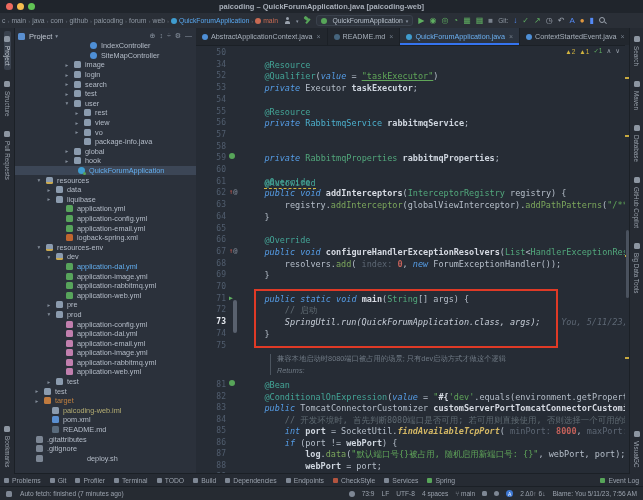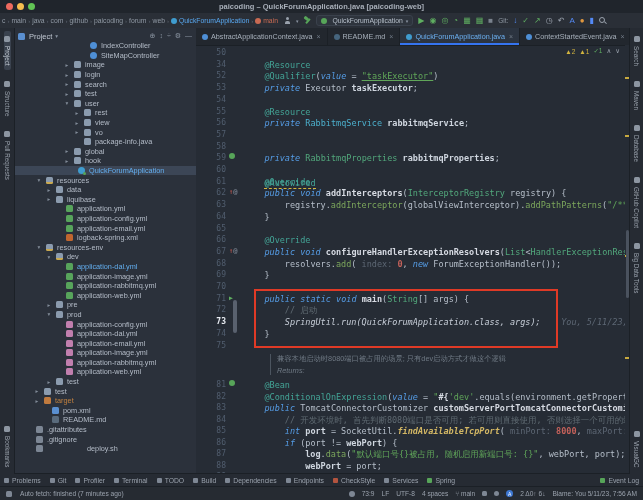--- a/index.html
+++ b/index.html
@@ -408,20 +408,24 @@
           <span class="chev" style="left: 19px;">▸</span>
           <span class="ic ic-folder" style="left: 30px;"></span>
           <span class="lbl " style="left: 41px;">test</span>
         </div>
         <div class="trow">
           <span class="chev" style="left: 19px;">▸</span>
           <span class="ic ic-folder-ex" style="left: 30px;"></span>
           <span class="lbl excl" style="left: 41px;">target</span>
         </div>
         <div class="trow">
+          <span class="ic ic-iml" style="left: 38px;"></span>
+          <span class="lbl iml" style="left: 49px;">paicoding-web.iml</span>
+        </div>
+        <div class="trow">
           <span class="ic ic-pom" style="left: 38px;"></span>
           <span class="lbl " style="left: 49px;">pom.xml</span>
         </div>
         <div class="trow">
           <span class="ic ic-md" style="left: 38px;"></span>
           <span class="lbl " style="left: 49px;">README.md</span>
         </div>
         <div class="trow">
           <span class="ic ic-git" style="left: 22px;"></span>
           <span class="lbl " style="left: 33px;">.gitattributes</span>

